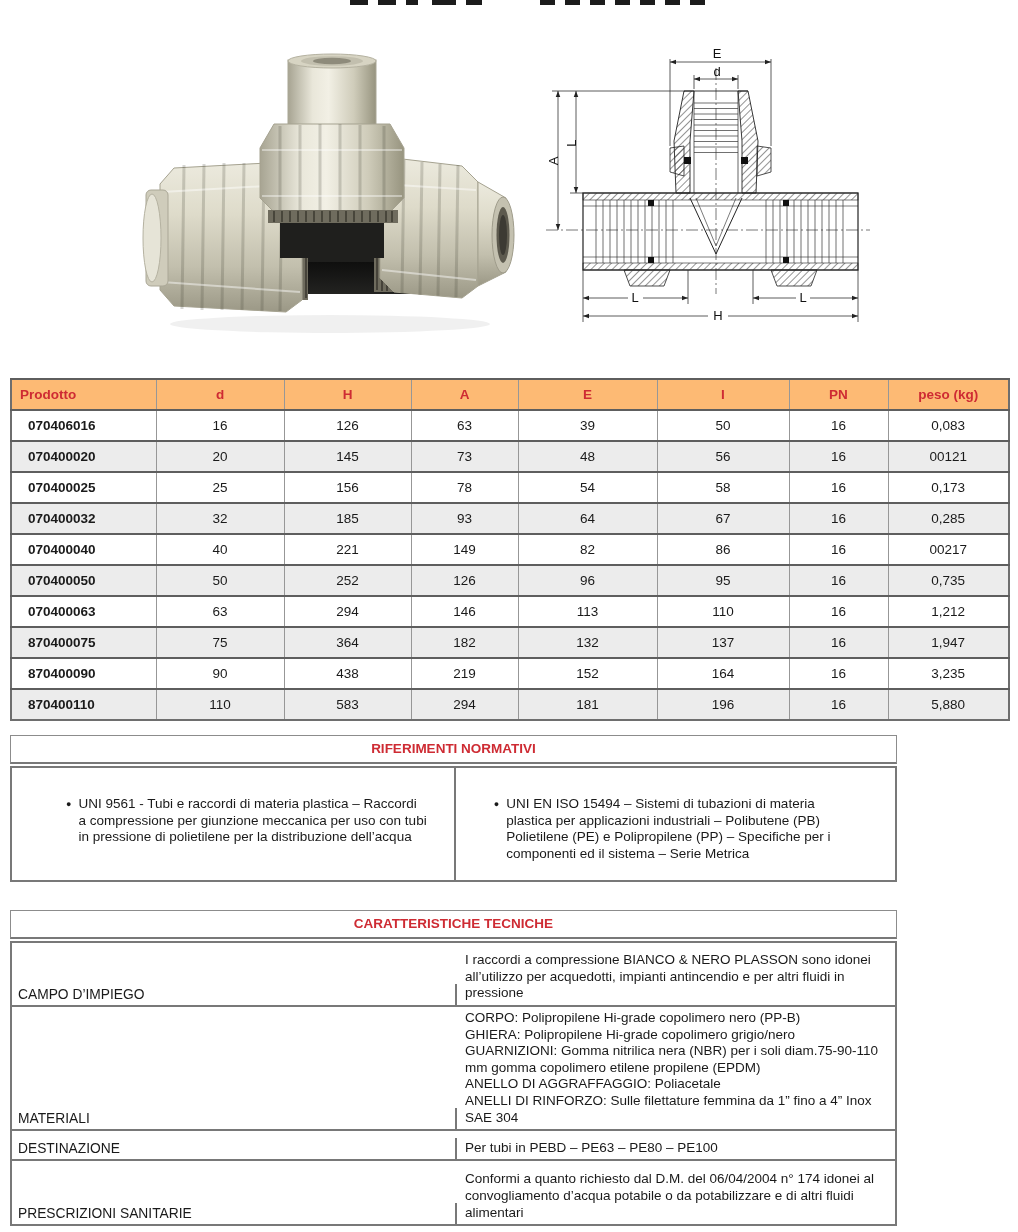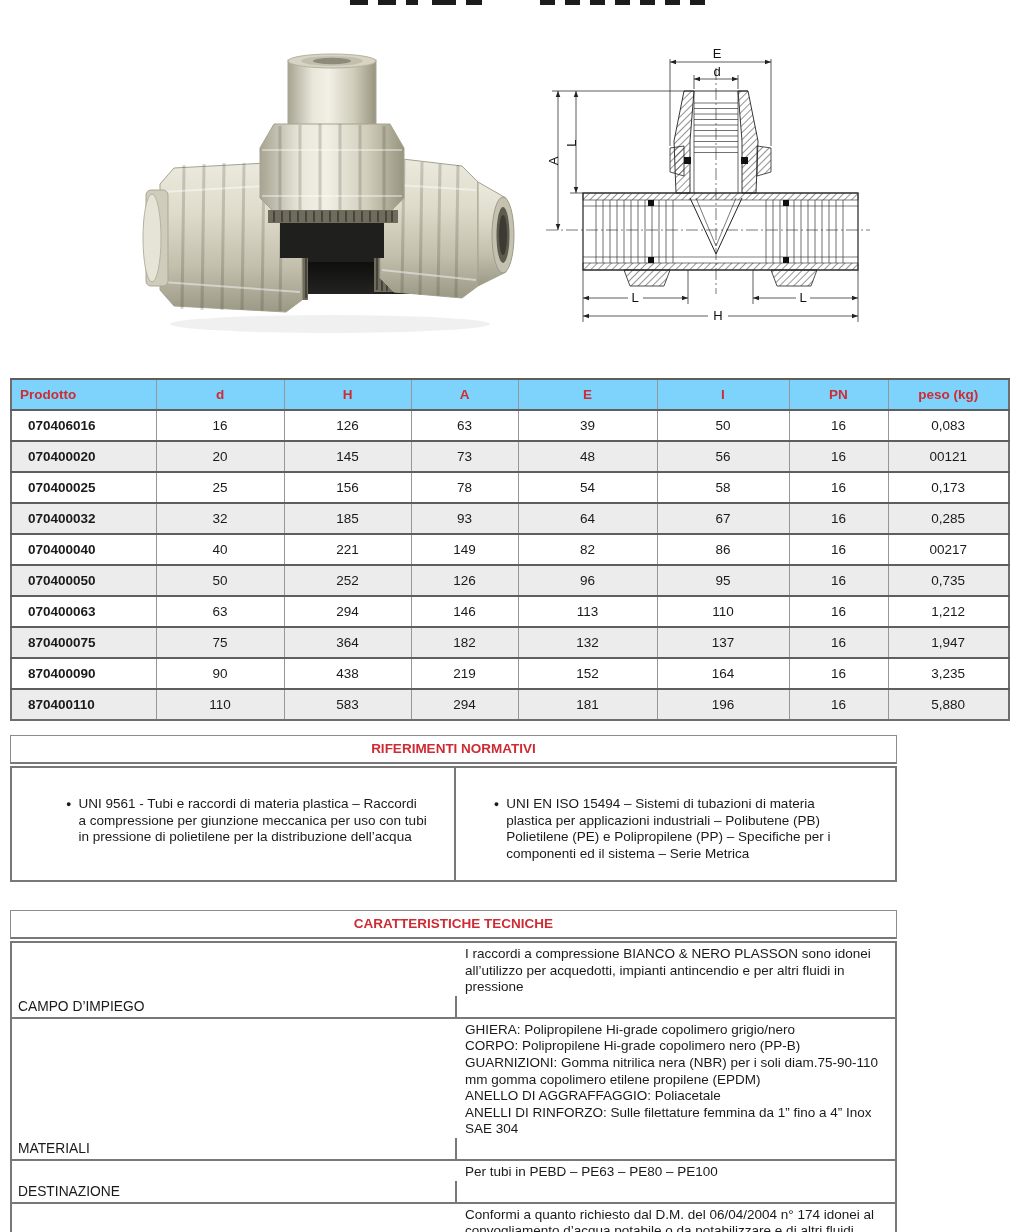--- a/index.html
+++ b/index.html
@@ -13,21 +13,21 @@
   
   .photo-wrap{position:absolute;left:140px;top:52px;width:380px;height:290px;}
   .draw-wrap{position:absolute;left:538px;top:46px;width:340px;height:296px;}
   svg text{font-family:"Liberation Sans",sans-serif;font-size:13px;fill:#111;}
 
   
   table.spec{position:absolute;left:10px;top:378px;width:998px;border-collapse:collapse;table-layout:fixed;
     border:2px solid #6e6e6e;}
   table.spec th, table.spec td{border:1px solid #979797;border-top:2px solid #5e5e5e;
     font-size:13.5px;height:27px;padding:1px 6px;text-align:center;overflow:hidden;white-space:nowrap;}
-  table.spec th{color:#ce2b33;font-weight:bold;background:#7dd3fc;}
+  table.spec th{color:#ce2b33;font-weight:bold;background:#fdba74;}
   table.spec th:first-child{text-align:left;padding-left:8px;}
   table.spec td.code{font-weight:bold;text-align:left;padding-left:16px;}
   table.spec tbody tr:nth-child(even) td{background:#ececec;}
 
   
   .sect{position:absolute;left:10px;width:887px;}
   .sect .strip{border:1px solid #8c8c8c;border-bottom:2px solid #787878;height:26px;line-height:25px;
     text-align:center;color:#ce2b33;font-weight:bold;font-size:13.5px;background:#fff;}
   .sect .content{border:2px solid #787878;margin-top:2px;background:#fff;}
 
@@ -37,21 +37,21 @@
   .norms .col.left{width:503px;border-right:2px solid #787878;padding-left:54px;padding-right:26px;}
   .norms .col.right{width:495px;padding-left:38px;padding-right:60px;}
   .norm-item{display:flex;gap:7px;font-size:13.5px;line-height:1.24;}
   .norm-item .blt{font-size:9px;line-height:17px;}
 
   
   .crow{display:flex;border-bottom:2px solid #787878;align-items:flex-end;}
   .crow:last-child{border-bottom:none;}
   .crow .lbl{box-sizing:border-box;width:503px;border-right:2px solid #787878;
     padding:3px 6px 3px 6px;font-size:13.8px;}
-  .crow .val{box-sizing:border-box;width:495px;padding:3px 8px 21px 8px;font-size:13.5px;line-height:1.23;}
+  .crow .val{box-sizing:border-box;width:495px;padding:3px 8px 3px 8px;font-size:13.5px;line-height:1.23;}
   .crow .val div{margin:0;}
 </style>
 </head>
 <body>
 
 <div id="page">
 
   <div class="clip-title">
     <i style="width:18px"></i>
       <i style="width:18px"></i>
@@ -372,22 +372,22 @@
     <div class="content">
       <div class="crow" style="min-height:62px">
         <div class="lbl">CAMPO D’IMPIEGO</div>
         <div class="val">
             <div>I raccordi a compressione BIANCO &amp; NERO PLASSON sono idonei all’utilizzo per acquedotti, impianti antincendio e per altri fluidi in pressione</div>
           </div>
       </div>
       <div class="crow" style="min-height:118px">
         <div class="lbl">MATERIALI</div>
         <div class="val">
+            <div>CORPO: Polipropilene Hi-grade copolimero nero (PP-B)</div>
             <div>GHIERA: Polipropilene Hi-grade copolimero grigio/nero</div>
-            <div>CORPO: Polipropilene Hi-grade copolimero nero (PP-B)</div>
             <div>GUARNIZIONI: Gomma nitrilica nera (NBR) per i soli diam.75-90-110 mm gomma copolimero etilene propilene (EPDM)</div>
             <div>ANELLO DI AGGRAFFAGGIO: Poliacetale</div>
             <div>ANELLI DI RINFORZO: Sulle filettature femmina da 1” fino a 4” Inox SAE 304</div>
           </div>
       </div>
       <div class="crow" style="min-height:28px">
         <div class="lbl">DESTINAZIONE</div>
         <div class="val">
             <div>Per tubi in PEBD – PE63 – PE80 – PE100</div>
           </div>

